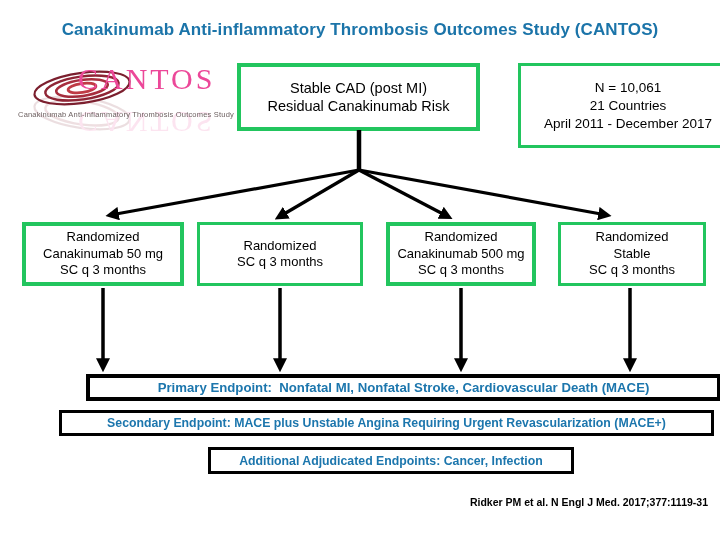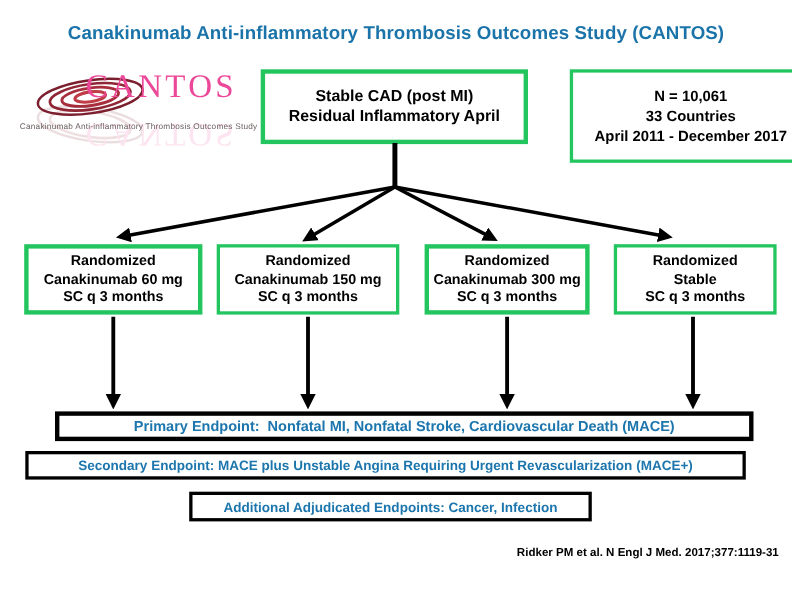--- a/index.html
+++ b/index.html
@@ -25,35 +25,35 @@
     transform:scaleY(-1);opacity:0.14;pointer-events:none;
   }
   .logo-caption{
     position:absolute;left:4px;top:48px;width:216px;text-align:center;
     font-size:7.5px;color:#6d6161;letter-spacing:0.2px;white-space:nowrap;
   }
   
   .box{
     position:absolute;box-sizing:border-box;background:#ffffff;border:6px solid #22c55e;
     display:flex;flex-direction:column;justify-content:center;align-items:center;
-    text-align:right;font-weight:bold;color:#000;
+    text-align:right;font-weight:normal;color:#000;
   }
   .box .ln{white-space:nowrap;}
   .pop-box{left:237px;top:63px;width:243px;height:68px;border-width:4px;font-size:14.5px;line-height:18px;}
   .stats-box{left:518px;top:63px;width:220px;height:85px;border-width:3px;font-size:13.5px;line-height:18px;}
   .arm{top:222px;height:64px;font-size:13px;line-height:16.5px;}
   .arm-1{left:22px;width:162px;border-width:4px;}
   .arm-2{left:197px;width:166px;border-width:3px;}
   .arm-3{left:386px;width:150px;border-width:4px;}
   .arm-4{left:558px;width:148px;border-width:3px;}
   
   .bar{
     position:absolute;box-sizing:border-box;background:#ffffff;border:4px solid #000;
     display:flex;align-items:center;justify-content:center;
-    font-weight:bold;color:#1c76ad;white-space:pre;
+    font-weight:bold;color:#1c76ad;white-space:pre;margin-left:36px;
   }
   .bar-primary{left:50px;top:374px;width:635px;height:27px;font-size:13.2px;}
   .bar-secondary{left:23px;top:410px;width:655px;height:26px;border-width:3px;font-size:12.3px;}
   .bar-additional{left:172px;top:447px;width:366px;height:27px;border-width:3px;font-size:12.3px;}
   
   .fan-svg{position:absolute;left:0;top:130px;}
   .flow-svg{position:absolute;left:0;top:285px;}
   
   .citation{
     position:absolute;right:12px;top:496px;width:400px;text-align:right;
@@ -86,55 +86,54 @@
           <ellipse cx="50" cy="18" rx="37" ry="11.5" fill="none" stroke="#8f2535" stroke-width="2.4"></ellipse>
         </g>
       </svg>
       <span class="logo-word">CANTOS</span>
     </div>
     <div class="logo-caption">Canakinumab Anti-inflammatory Thrombosis Outcomes Study</div>
   </div>
 
   <div class="box pop-box">
     <div class="ln">Stable CAD (post MI)</div>
-    <div class="ln">Residual Inflammatory April</div>
+    <div class="ln">Residual Canakinumab Risk</div>
   </div>
 
   <div class="box stats-box">
     <div class="ln">N = 10,061</div>
-    <div class="ln">33 Countries</div>
+    <div class="ln">21 Countries</div>
     <div class="ln">April 2011 - December 2017</div>
   </div>
 
   <svg class="fan-svg" width="720" height="95" viewBox="0 0 720 95">
     <defs>
       <marker id="ah1" viewBox="0 0 10 10" refX="2" refY="5" markerWidth="4.2" markerHeight="4.2" orient="auto">
         <path d="M0,0 L10,5 L0,10 z" fill="#000"></path>
       </marker>
     </defs>
     <line x1="359" y1="0" x2="359" y2="40" stroke="#000" stroke-width="4.5"></line>
     <line x1="359" y1="40" x2="116" y2="84" stroke="#000" stroke-width="3.2" marker-end="url(#ah1)"></line>
     <line x1="359" y1="40" x2="284" y2="84" stroke="#000" stroke-width="3.2" marker-end="url(#ah1)"></line>
     <line x1="359" y1="40" x2="443" y2="84" stroke="#000" stroke-width="3.2" marker-end="url(#ah1)"></line>
     <line x1="359" y1="40" x2="601" y2="84" stroke="#000" stroke-width="3.2" marker-end="url(#ah1)"></line>
   </svg>
 
   <div class="box arm arm-1">
     <div class="ln">Randomized</div>
-    <div class="ln">Canakinumab 60 mg</div>
+    <div class="ln">Canakinumab 50 mg</div>
     <div class="ln">SC q 3 months</div>
   </div>
   <div class="box arm arm-2">
     <div class="ln">Randomized</div>
-    <div class="ln">Canakinumab 150 mg</div>
     <div class="ln">SC q 3 months</div>
   </div>
   <div class="box arm arm-3">
     <div class="ln">Randomized</div>
-    <div class="ln">Canakinumab 300 mg</div>
+    <div class="ln">Canakinumab 500 mg</div>
     <div class="ln">SC q 3 months</div>
   </div>
   <div class="box arm arm-4">
     <div class="ln">Randomized</div>
     <div class="ln">Stable</div>
     <div class="ln">SC q 3 months</div>
   </div>
 
   <svg class="flow-svg" width="720" height="90" viewBox="0 0 720 90">
     <defs>

